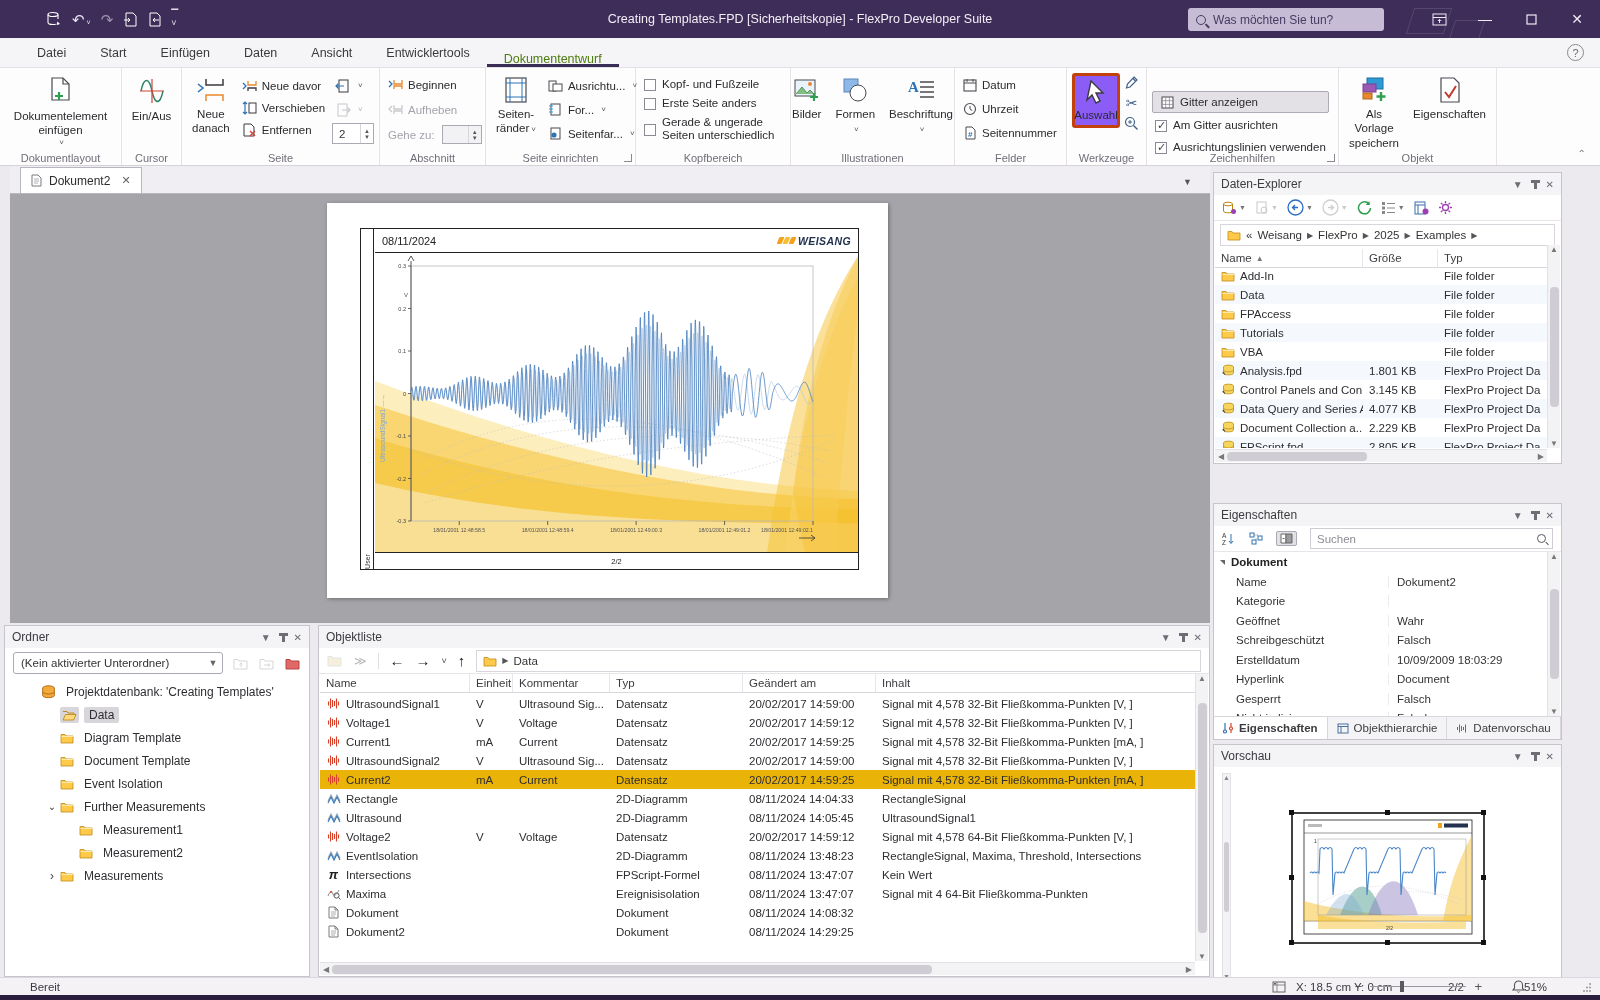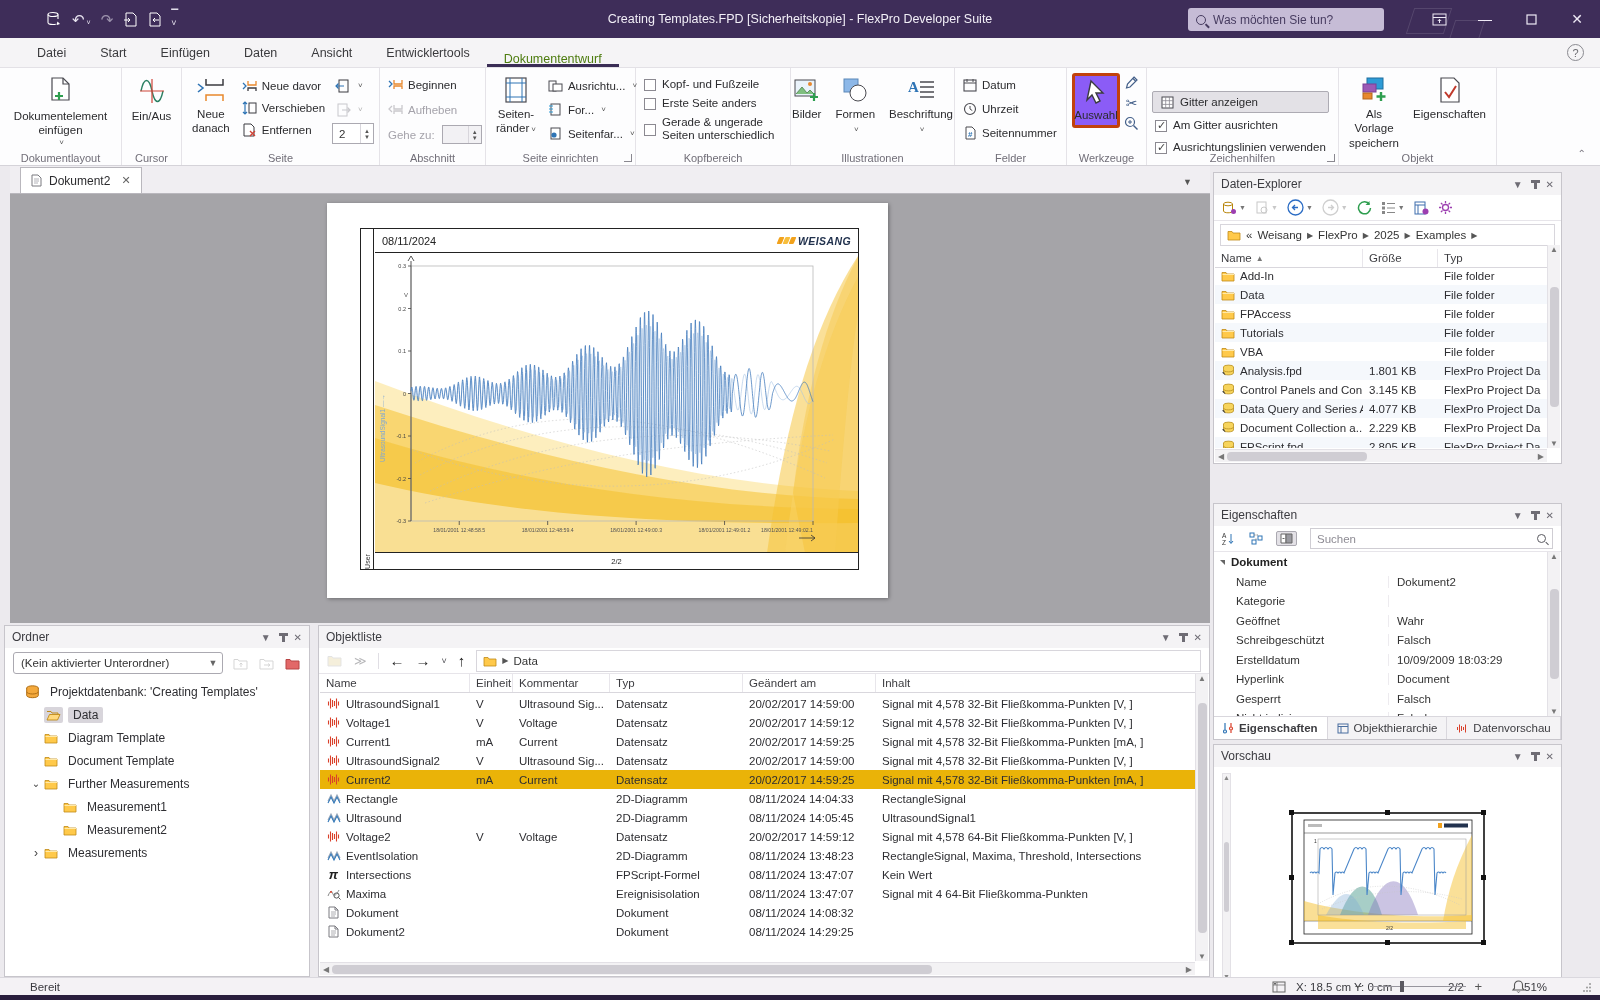--- a/index.html
+++ b/index.html
@@ -1108,21 +1108,21 @@
           <path d="M1 2.5h4l1 1.5h8v8H1z" fill="none" stroke="#999"></path>
           <path d="M5 8h6M9 6.5L11 8 9 9.5" fill="none" stroke="#999"></path>
         </svg>
       </span>
     <span class="ticon">
         <svg width="16" height="13" viewBox="0 0 16 13">
           <path d="M1 2.5h4l1 1.5h8v8H1z" fill="#E26868" stroke="#B84444"></path>
         </svg>
       </span>
   </div>
-  <div id="tree" style="padding:2px 0">
+  <div id="tree" style="padding:2px 16px">
       <div class="treerow" style="padding-left: 4px;">
         <span class="expander"></span>
         <span class="icw ticon-wrap">
           <svg width="15" height="14" viewBox="0 0 15 14">
             <ellipse cx="7.5" cy="3" rx="5.8" ry="2.2" fill="#F4A93C" stroke="#B06E14"></ellipse>
             <path d="M1.7 3v7.5c0 1.2 2.6 2.2 5.8 2.2s5.8-1 5.8-2.2V3" fill="#F4A93C" stroke="#B06E14"></path>
             <path d="M1.7 6.8c0 1.2 2.6 2.2 5.8 2.2s5.8-1 5.8-2.2" fill="none" stroke="#B06E14"></path>
           </svg>
         </span>
         <span class="tlabel">Projektdatenbank: 'Creating Templates'</span>
@@ -1149,20 +1149,30 @@
       </div>
       <div class="treerow" style="padding-left: 23px;">
         <span class="expander"></span>
         <span class="icw ticon-wrap">
           <svg width="14" height="12" viewBox="0 0 14 12">
             <path d="M1 2.5h4l1 1.5h7v7H1z" fill="#FFC94A" stroke="#C08A18" stroke-width=".8"></path>
             <path d="M1.5 4.5h11.5" stroke="#FFE9A8"></path>
           </svg>
         </span>
         <span class="tlabel">Document Template</span>
+      </div>
+      <div class="treerow" style="padding-left: 23px;">
+        <span class="expander"></span>
+        <span class="icw ticon-wrap">
+          <svg width="14" height="12" viewBox="0 0 14 12">
+            <path d="M1 2.5h4l1 1.5h7v7H1z" fill="#FFC94A" stroke="#C08A18" stroke-width=".8"></path>
+            <path d="M1.5 4.5h11.5" stroke="#FFE9A8"></path>
+          </svg>
+        </span>
+        <span class="tlabel">Event Isolation</span>
       </div>
       <div class="treerow" style="padding-left: 23px;">
         <span class="expander">⌄</span>
         <span class="icw ticon-wrap">
           <svg width="14" height="12" viewBox="0 0 14 12">
             <path d="M1 2.5h4l1 1.5h7v7H1z" fill="#FFC94A" stroke="#C08A18" stroke-width=".8"></path>
             <path d="M1.5 4.5h11.5" stroke="#FFE9A8"></path>
           </svg>
         </span>
         <span class="tlabel">Further Measurements</span>

